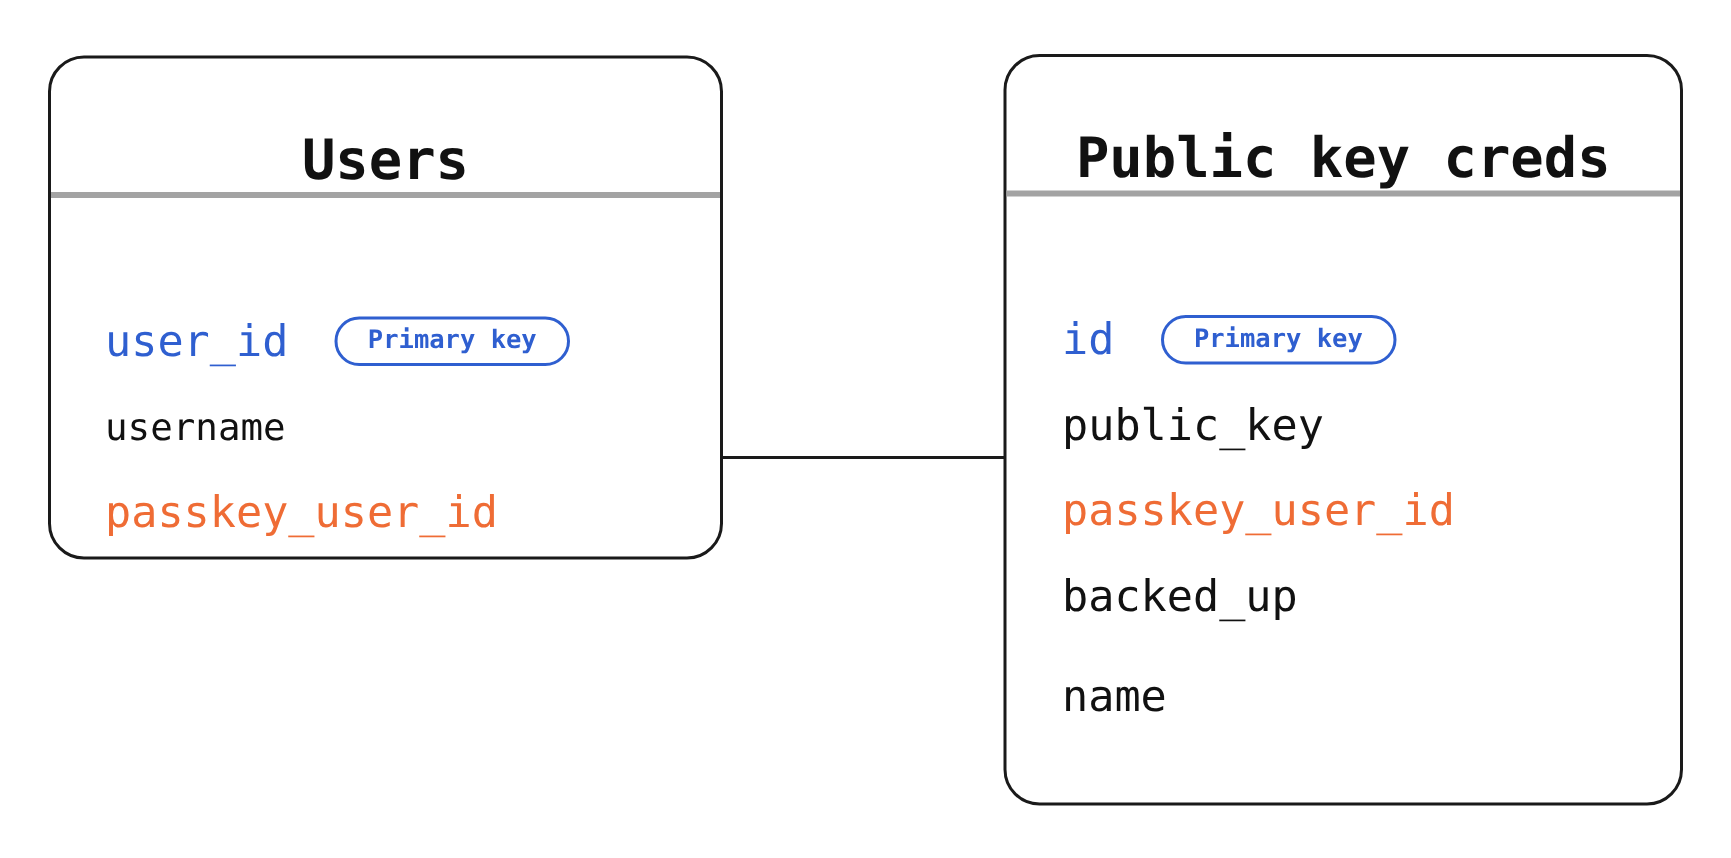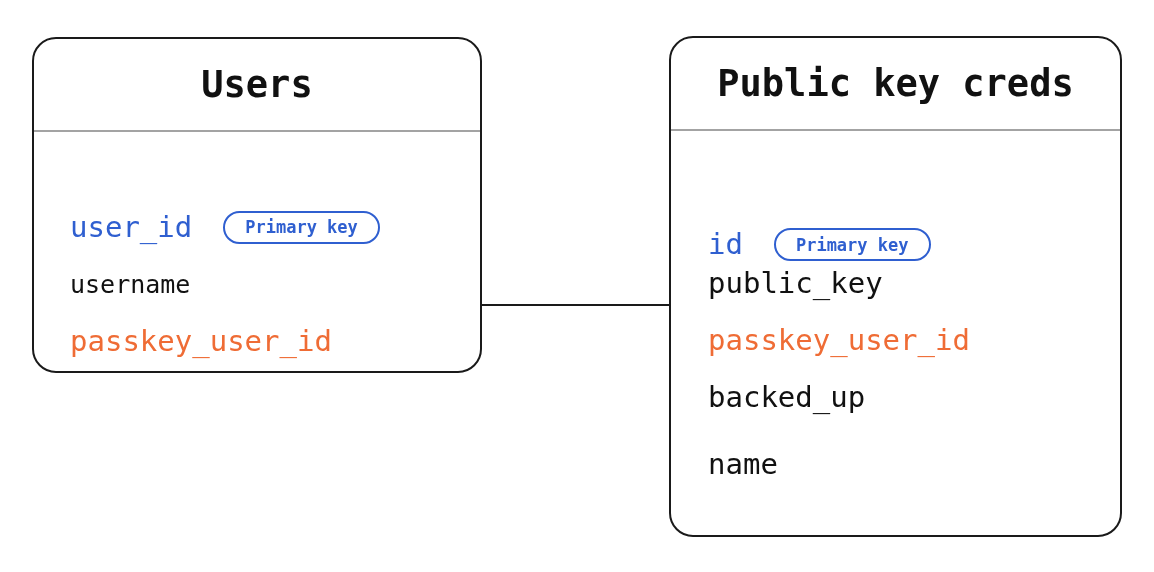--- a/index.html
+++ b/index.html
@@ -27,23 +27,23 @@
     background: #ffffff;
     border: 2px solid #1a1a1a;
     border-radius: 24px;
   }
   .entity-header {
     position: absolute;
     left: 0;
     right: 0;
     top: 0;
     box-sizing: border-box;
-    border-bottom: 2px solid #a3a3a3;
+    border-bottom: 4px solid #a3a3a3;
     display: flex;
-    align-items: center;
+    align-items: flex-end;
     justify-content: center;
   }
   .entity-title {
     font-family: "DejaVu Sans Mono", "Liberation Mono", monospace;
     font-weight: 700;
     color: #111111;
     letter-spacing: 0px;
     white-space: nowrap;
   }
   .entity-fields {
@@ -124,21 +124,21 @@
   <div class="connector" style="left:481px; top:304px; width:190px;"></div>
 
   <div class="entity" style="left:669px; top:36px; width:453px; height:501px;">
 
     <div class="entity-header" style="height:93px;">
       <span class="entity-title" style="font-size:37px;">Public key creds</span>
     </div>
 
     <div class="entity-fields" style="top:93px; bottom:0;">
 
-      <div class="field-row" style="top:96px; height:34px; padding-left:37px;align-items:flex-end;">
+      <div class="field-row" style="top:78px; height:34px; padding-left:37px;">
         <span class="field-name pk" style="font-size:29px;">id</span>
         <span class="pk-badge" style="font-size:17px; height:33px; padding:0 20px; margin-left:31px;">Primary key</span>
       </div>
 
       <div class="field-row" style="top:135px; height:34px; padding-left:37px;">
         <span class="field-name plain" style="font-size:29px;">public_key</span>
       </div>
 
       <div class="field-row" style="top:192px; height:34px; padding-left:37px;">
         <span class="field-name fk" style="font-size:29px;">passkey_user_id</span>

